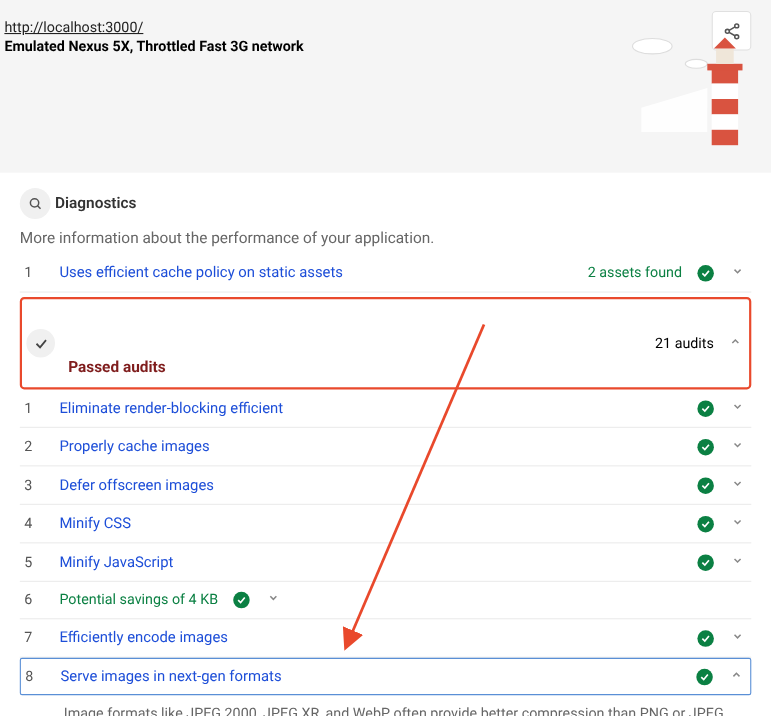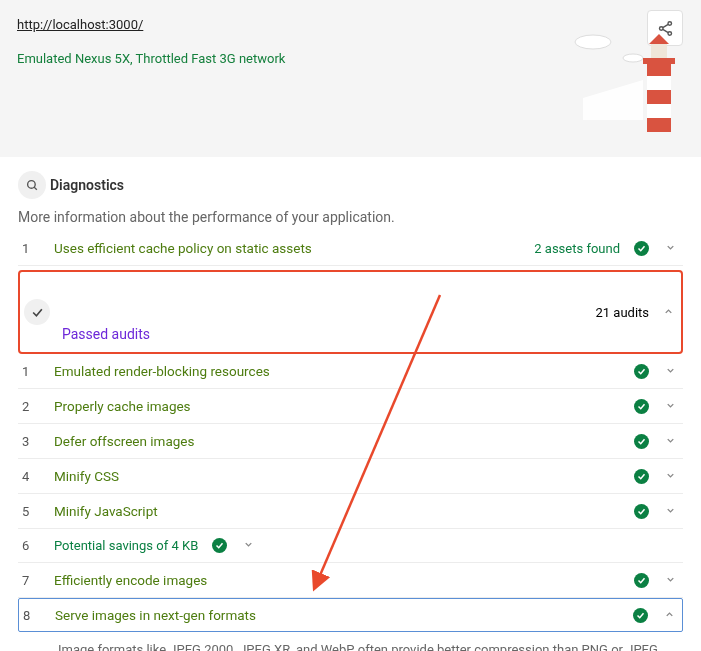--- a/index.html
+++ b/index.html
@@ -7,34 +7,35 @@
     font-family: -apple-system, BlinkMacSystemFont, "Segoe UI", Roboto, Arial, sans-serif;
     background: #fff;
     width: 701px;
     height: 651px;
     overflow: hidden;
     position: relative;
   }
 
   .header-band {
     background: #f5f5f5;
-    padding: 14px 18px 40px 17px;
+    padding: 14px 18px 40px 4px;
     position: relative;
     height: 157px;
   }
   .url-link {
     font-size: 13px;
     color: #222;
     text-decoration: underline;
     cursor: pointer;
   }
   .emulation-text {
     font-size: 13px;
-    color: #15803d;
-    margin-top: 18px;
+    color: #000000;
+    margin-top: 2px;
+    font-weight: bold;
   }
   .share-btn {
     position: absolute;
     top: 10px;
     right: 18px;
     width: 36px;
     height: 36px;
     background: #fff;
     border: 1px solid #e0e0e0;
     border-radius: 4px;
@@ -91,21 +92,21 @@
     position: relative;
   }
   .row-idx {
     width: 18px;
     text-align: left;
     color: #555;
     font-size: 13px;
   }
   .row-label {
     flex: 1;
-    color: #4d7c0f;
+    color: #1d4ed8;
   }
   .row-suffix {
     color: #0b8043;
     font-size: 13px;
   }
   .check-circle {
     width: 15px;
     height: 15px;
     border-radius: 50%;
     background: #0b8043;
@@ -135,24 +136,24 @@
     width: 26px;
     height: 26px;
     border-radius: 50%;
     background: #f0f0f0;
     display:flex;
     align-items:center;
     justify-content:center;
     margin-left: 2px;
   }
   .passed-label {
-    font-weight: 400;
+    font-weight: 700;
     flex:1;
     font-size: 14px;
-    color:#6d28d9;
+    color:#7f1d1d;
     margin-top:44px;
   }
   .passed-count {
     color: #000000;
     font-size: 13px;
   }
 
   .row-8 {
     border: 1.5px solid #5a8fd6;
     border-radius: 2px;
@@ -248,21 +249,21 @@
     <div class="chev">
       <svg width="11" height="11" viewBox="0 0 24 24" fill="none" stroke="#888" stroke-width="3">
           <polyline points="6,15 12,9 18,15"></polyline>
         </svg>
     </div>
   </div>
 
   <div id="passed-list">
       <div class="row">
         <div class="row-idx">1</div>
-        <div class="row-label">Emulated render-blocking resources</div>
+        <div class="row-label">Eliminate render-blocking efficient</div>
         <div class="row-suffix"></div>
         <div class="check-circle">
           <svg width="9" height="9" viewBox="0 0 24 24" fill="none" stroke="#fff" stroke-width="4">
             <polyline points="4,12 10,18 20,6"></polyline>
           </svg>
         </div>
         <div class="chev"><svg width="11" height="11" viewBox="0 0 24 24" fill="none" stroke="#888" stroke-width="3">
             <polyline points="6,9 12,15 18,9"></polyline>
           </svg></div>
       </div>

